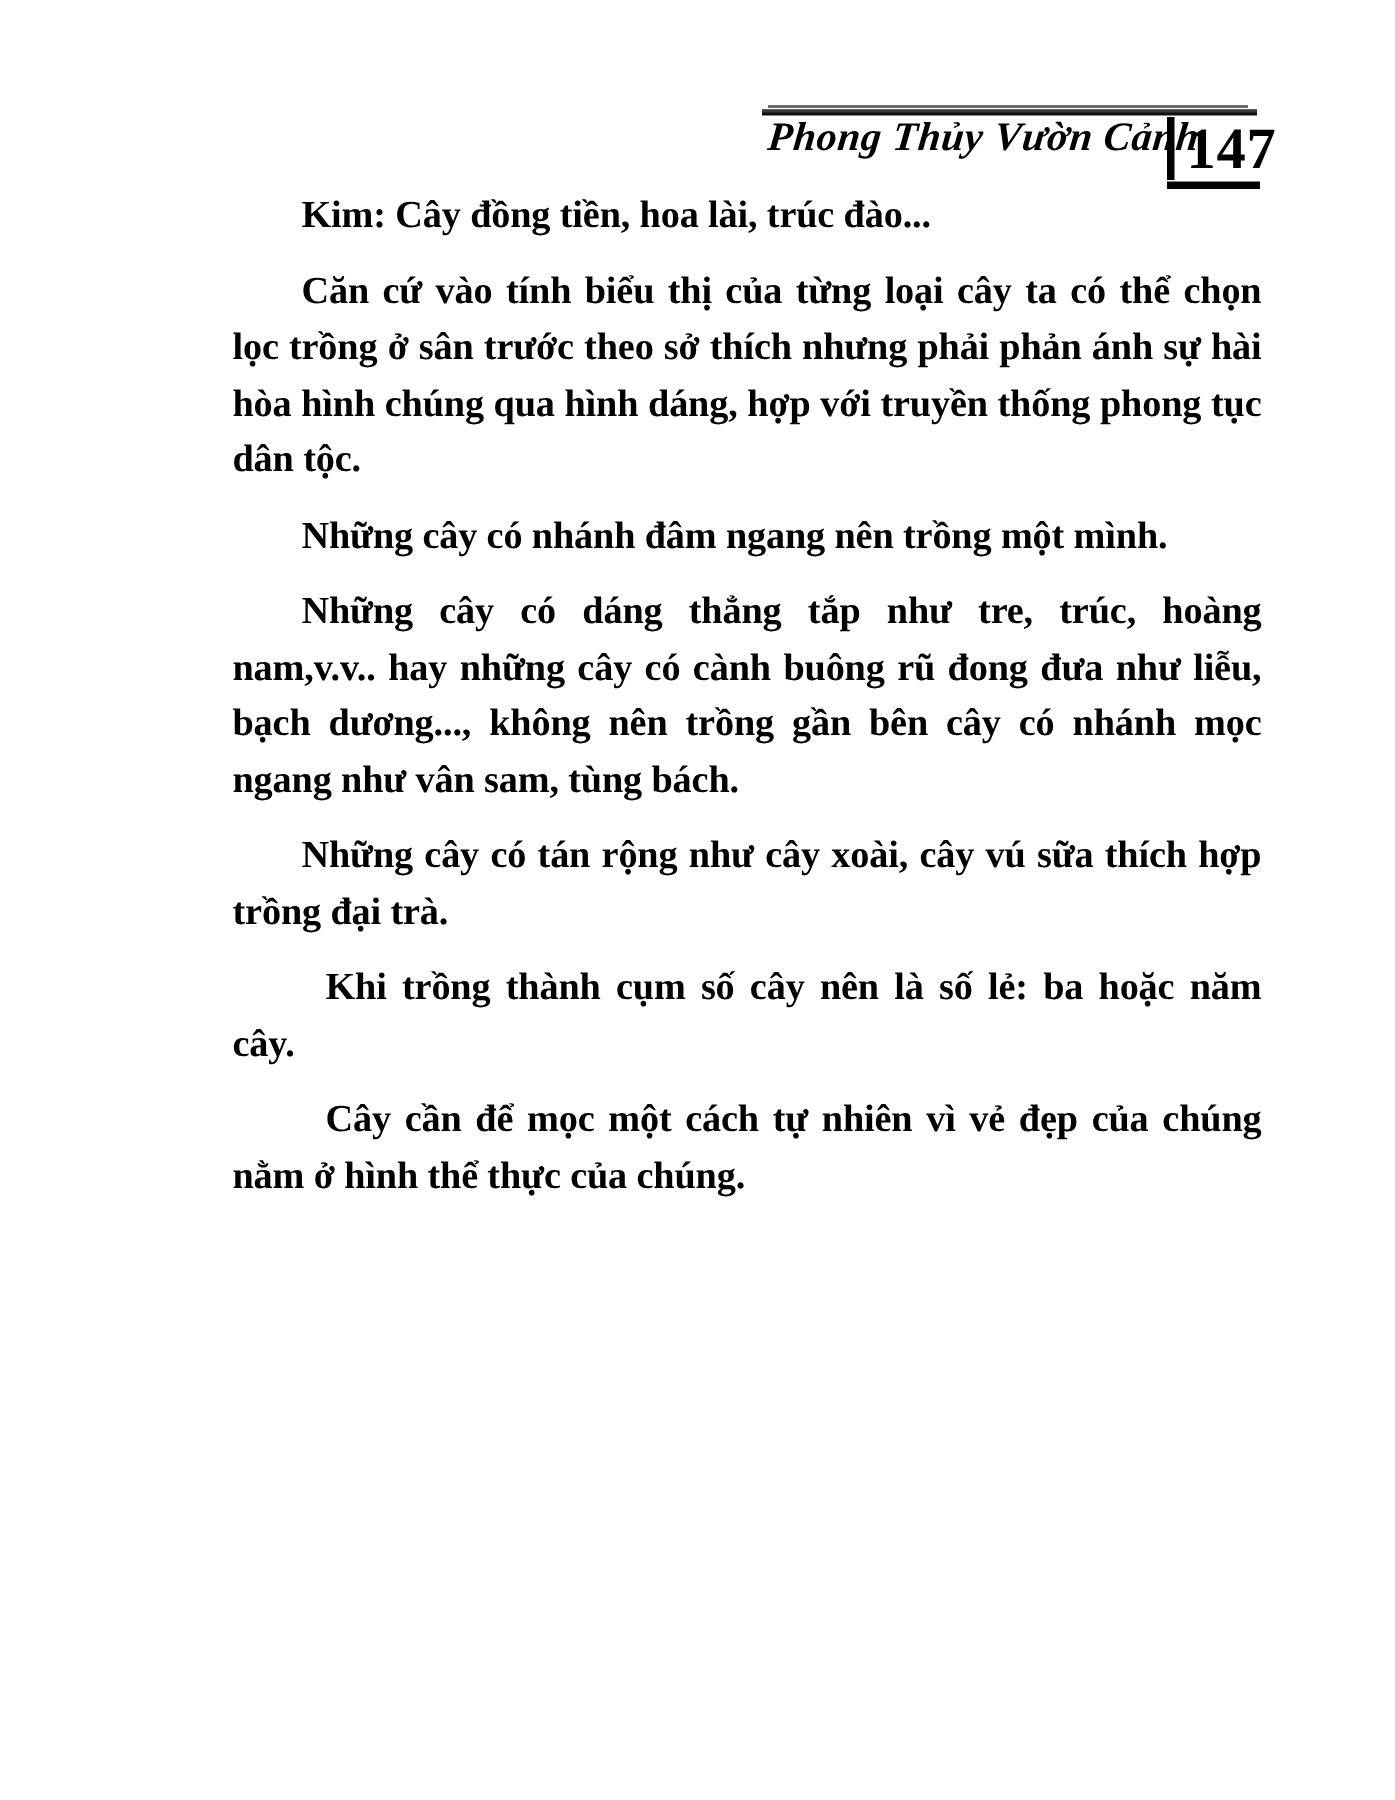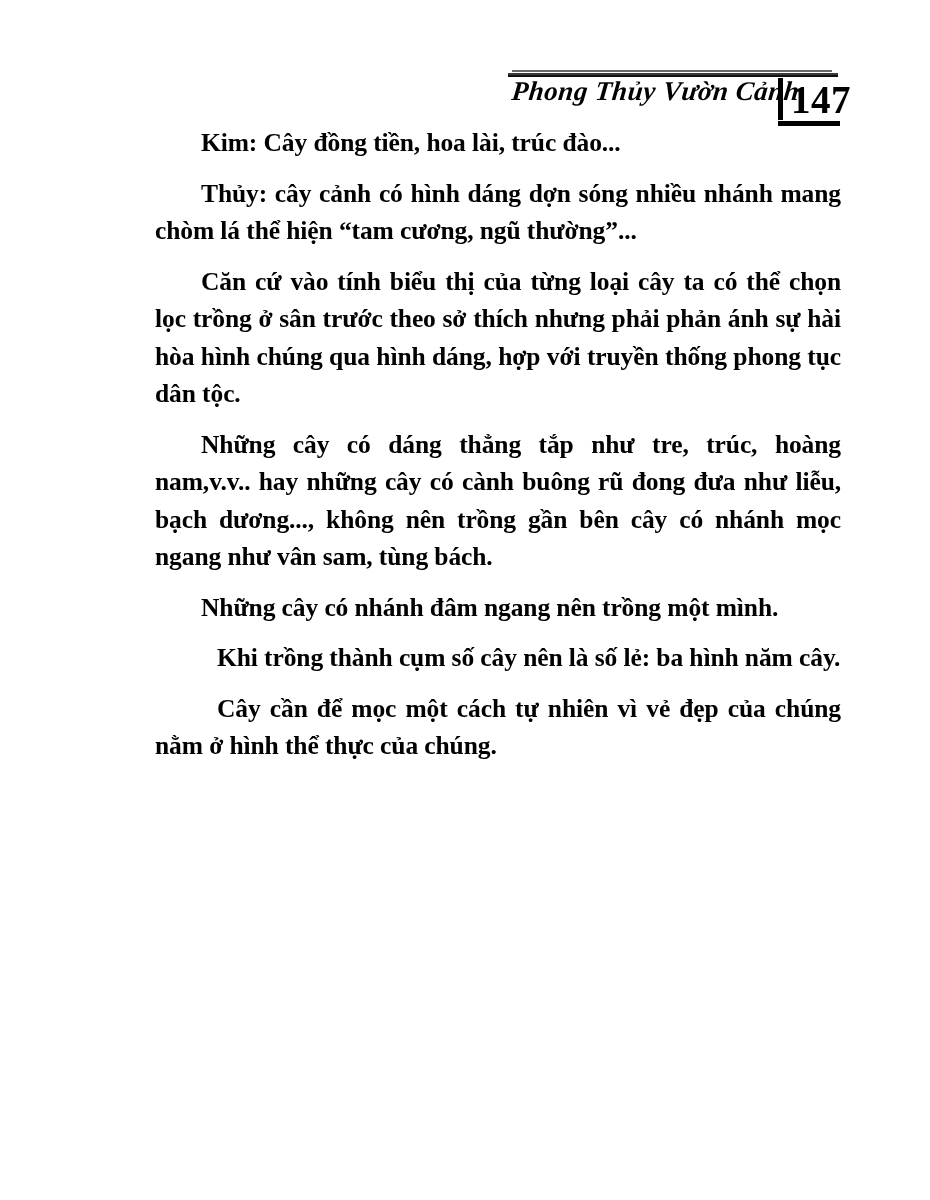--- a/index.html
+++ b/index.html
@@ -135,21 +135,21 @@
     <div class="rh-rule-thin"></div>
     <div class="rh-rule"></div>
     <div class="rh-title">Phong Thủy Vườn Cảnh</div>
     <div class="rh-divider"></div>
     <div class="rh-folio">147</div>
     <div class="rh-folio-rule"></div>
   </div>
 
   <div class="body-text">
     <p class="para">Kim: Cây đồng tiền, hoa lài, trúc đào...</p>
-    <p class="para">Thủy: cây cảnh có hình dáng dợn sóng nhiều nhánh mang chòm lá thể hiện “tam cương, ngũ thường”...</p>
     <p class="para">Căn cứ vào tính biểu thị của từng loại cây ta có thể chọn lọc trồng ở sân trước theo sở thích nhưng phải phản ánh sự hài hòa hình chúng qua hình dáng, hợp với truyền thống phong tục dân tộc.</p>
+    <p class="para">Những cây có nhánh đâm ngang nên trồng một mình.</p>
     <p class="para">Những cây có dáng thẳng tắp như tre, trúc, hoàng nam,v.v.. hay những cây có cành buông rũ đong đưa như liễu, bạch dương..., không nên trồng gần bên cây có nhánh mọc ngang như vân sam, tùng bách.</p>
-    <p class="para">Những cây có nhánh đâm ngang nên trồng một mình.</p>
-    <p class="para loose">Khi trồng thành cụm số cây nên là số lẻ: ba hình năm cây.</p>
+    <p class="para">Những cây có tán rộng như cây xoài, cây vú sữa thích hợp trồng đại trà.</p>
+    <p class="para loose">Khi trồng thành cụm số cây nên là số lẻ: ba hoặc năm cây.</p>
     <p class="para loose">Cây cần để mọc một cách tự nhiên vì vẻ đẹp của chúng nằm ở hình thể thực của chúng.</p>
   </div>
 
 </div>
 
 </body></html>

